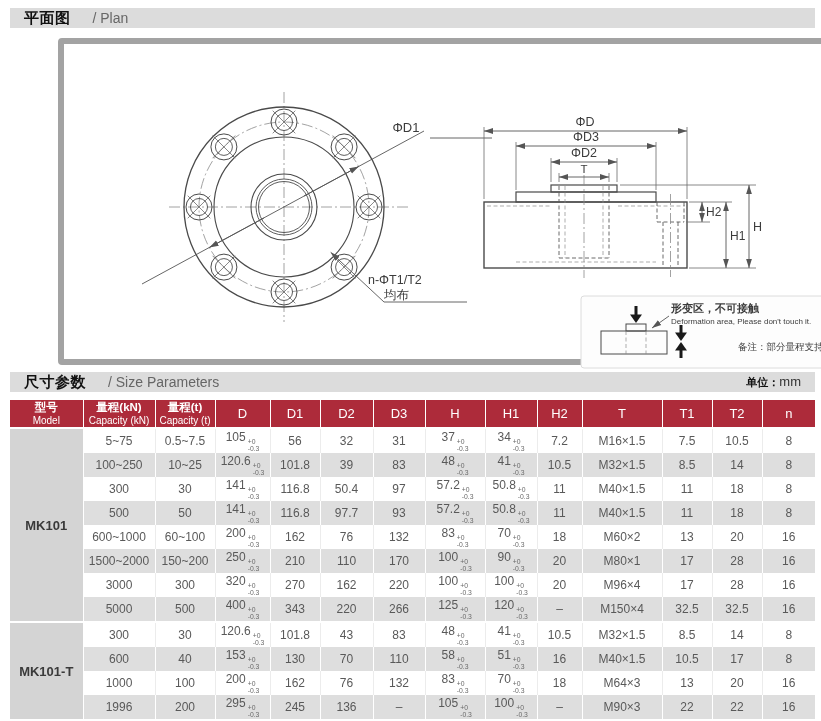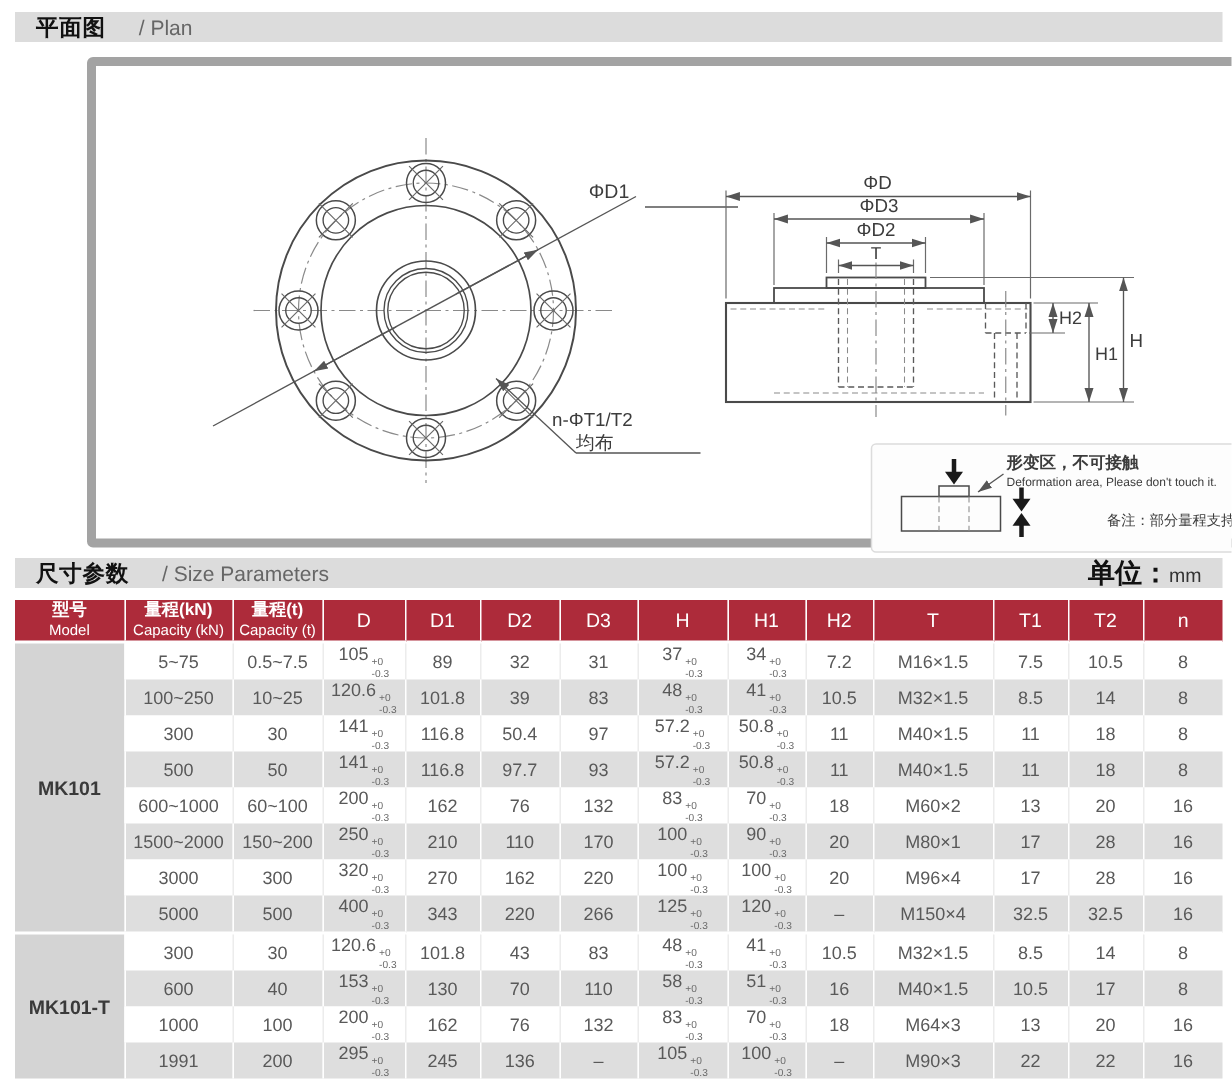--- a/index.html
+++ b/index.html
@@ -10,21 +10,21 @@
   .bar{
     position:absolute;left:10px;width:805px;height:20px;background:#dcdcdc;
     display:flex;align-items:center;box-sizing:border-box;padding:0 14px;
   }
   #plan-bar{top:8px}
   #size-bar{top:372px;justify-content:space-between}
   .bar-left{display:flex;align-items:baseline}
   .bar-zh{font-weight:bold;font-size:15px;color:#111;letter-spacing:.5px}
   .bar-en{font-size:14px;color:#666;margin-left:22px}
   .unit{font-size:13px;color:#333}
-  .unit b{color:#111;font-size:18px}
+  .unit b{color:#111;font-size:11px}
   .panel{
     position:absolute;left:10px;top:38px;width:803px;height:327px;
     border:6px solid #a3a3a3;border-radius:4px;background:#fff;box-sizing:border-box;margin-left:48px;
   }
   svg text{font-family:"Liberation Sans",sans-serif;fill:#3c3c3c}
   .ol{stroke:#4a4a4a;fill:none}
   .thin{stroke:#6b6b6b;stroke-width:.8;fill:none}
   .dim{stroke:#555;stroke-width:.9;fill:none}
   .cl{stroke:#8a8a8a;stroke-width:.8;fill:none;stroke-dasharray:11 3 2 3}
   .dash{stroke:#5a5a5a;stroke-width:.9;fill:none;stroke-dasharray:4 2.5}
@@ -272,21 +272,21 @@
     </thead>
   <tbody>
       <tr>
         <td class="model" rowspan="8">MK101</td>
         <td>5~75</td>
         <td>0.5~7.5</td>
         <td>105<span class="tol">
             <span>+0</span>
             <span>-0.3</span>
           </span></td>
-        <td>89</td>
+        <td>56</td>
         <td>32</td>
         <td>31</td>
         <td>37<span class="tol">
             <span>+0</span>
             <span>-0.3</span>
           </span></td>
         <td>34<span class="tol">
             <span>+0</span>
             <span>-0.3</span>
           </span></td>
@@ -531,21 +531,21 @@
             <span>+0</span>
             <span>-0.3</span>
           </span></td>
         <td>18</td>
         <td>M64×3</td>
         <td>13</td>
         <td>20</td>
         <td>16</td>
       </tr>
       <tr class="alt">
-        <td>1991</td>
+        <td>1996</td>
         <td>200</td>
         <td>295<span class="tol">
             <span>+0</span>
             <span>-0.3</span>
           </span></td>
         <td>245</td>
         <td>136</td>
         <td>–</td>
         <td>105<span class="tol">
             <span>+0</span>

